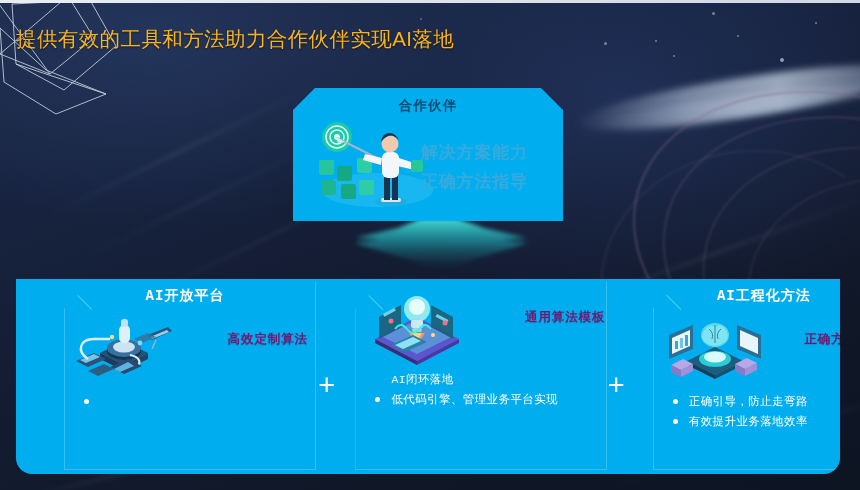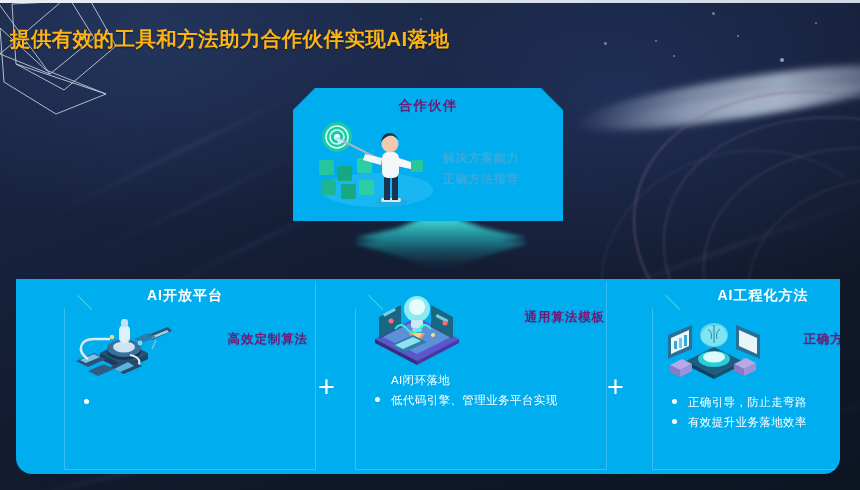--- a/index.html
+++ b/index.html
@@ -62,64 +62,63 @@
     filter:blur(2px);
   }
   
   .star { position:absolute; background:#cfdcee; border-radius:50%; opacity:.5; }
 
   
   .polyart { position:absolute; left:-6px; top:-6px; width:160px; height:130px; }
 
   
   .title {
-    position:absolute; left:10px; top:24px; width:520px;
+    position:absolute; left:16px; top:24px; width:520px;
     color:#FCB415;
-    font-size:20.5px; font-weight:bold; line-height:1.42;
+    font-size:20.5px; font-weight:normal; line-height:1.42;
     letter-spacing:.4px;
     text-shadow:0 1px 2px rgba(0,0,0,.45);
     z-index:12;
   }
 
   
   .partner-card {
     position:absolute; left:293px; top:88px; width:270px; height:133px;
     background:#00AEEF;
     z-index:10;
     clip-path:polygon(22px 0, calc(100% - 22px) 0, 100% 22px, 100% 100%, 0 100%, 0 22px);
   }
   .partner-title {
     position:absolute; top:9px; left:0; width:100%;
     text-align:center;
-    color:#701a75; font-size:13.5px; font-weight:bold; letter-spacing:1.2px;
+    color:#0c4a6e; font-size:13.5px; font-weight:bold; letter-spacing:1.2px;
   }
   .partner-lines {
-    position:absolute; right:22px; top:60px; width:120px;
-    text-align:center;
-    color:#3aa9dc; font-size:12px; font-weight:bold; line-height:1.72;
+    position:absolute; right:22px; top:50px; width:120px;
+    color:#3aa9dc; font-size:17px; font-weight:bold; line-height:1.72;
     letter-spacing:.8px;
   }
   .partner-lines div { white-space:nowrap; }
   .partner-illus { position:absolute; left:12px; top:26px; width:150px; height:100px; }
 
   
   .down-glow {
     position:absolute; left:352px; top:216px; width:178px; height:64px;
     z-index:8; pointer-events:none;
   }
 
   
   .panel {
     position:absolute; left:16px; top:279px; width:824px; height:195px;
     background:#00AEEF;
     border-radius:0 0 16px 16px;
     z-index:11;
     overflow:hidden;
   }
-  .panel-inner { position:absolute; inset:0; display:flex; align-items:stretch; }
+  .panel-inner { position:absolute; inset:0; display:flex; align-items:stretch;font-family:Liberation Mono, monospace; }
 
   .col {
     position:relative;
     flex:0 0 auto;
     padding-top:8px;
   }
   .col.c-a { width:250px; margin-left:44px; }
   .col.c-b { width:250px; margin-left:10px; }
   .col.c-c { width:230px; margin-left:18px; }
 

